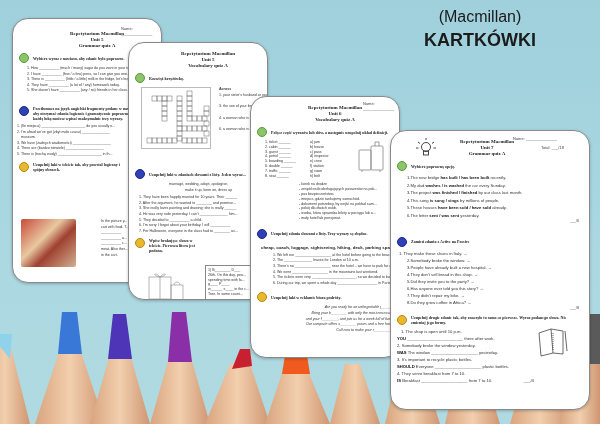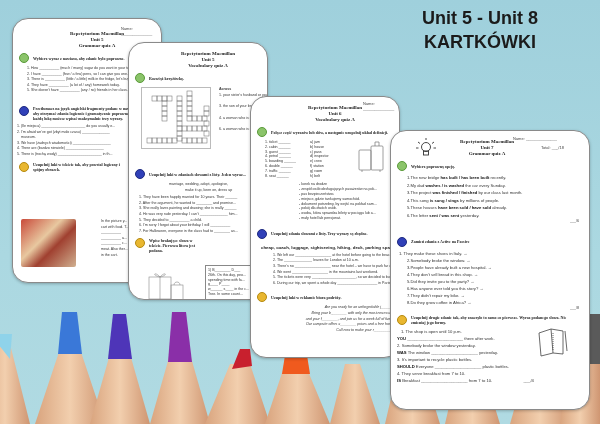--- a/index.html
+++ b/index.html
@@ -52,21 +52,21 @@
       <path d="M385 120 L400 55 L420 55 L440 120Z" fill="url(#wood)"></path>
       <path d="M445 120 L460 55 L480 55 L500 120Z" fill="url(#wood)"></path>
       <path d="M510 120 L530 50 L550 50 L570 120Z" fill="url(#wood)"></path>
       <path d="M560 120 L575 30 L600 30 L600 120Z" fill="url(#wood)"></path>
         <path d="M578 60 L582 10 L600 10 L600 60 Z" fill="#5a5a5a"></path>
     </g>
   </svg>
 </div>
 
 <div class="title">
-  <div class="t3">Unit 5 - Unit 8</div>
+  <div class="t2">(Macmillan)</div>
   <div class="t3">KARTKÓWKI</div>
 </div>
 
 <div class="sheet" style="left:12px;top:18px;width:150px;height:265px;">
   <div class="hdr" style="margin-top:12px;margin-left:20px">
     <div>Repetytorium Macmillan</div>
     <div>Unit 5</div>
     <div>Grammar quiz A</div>
   </div>
   <div class="name" style="left:108px;top:7px">Name: ______________</div>

